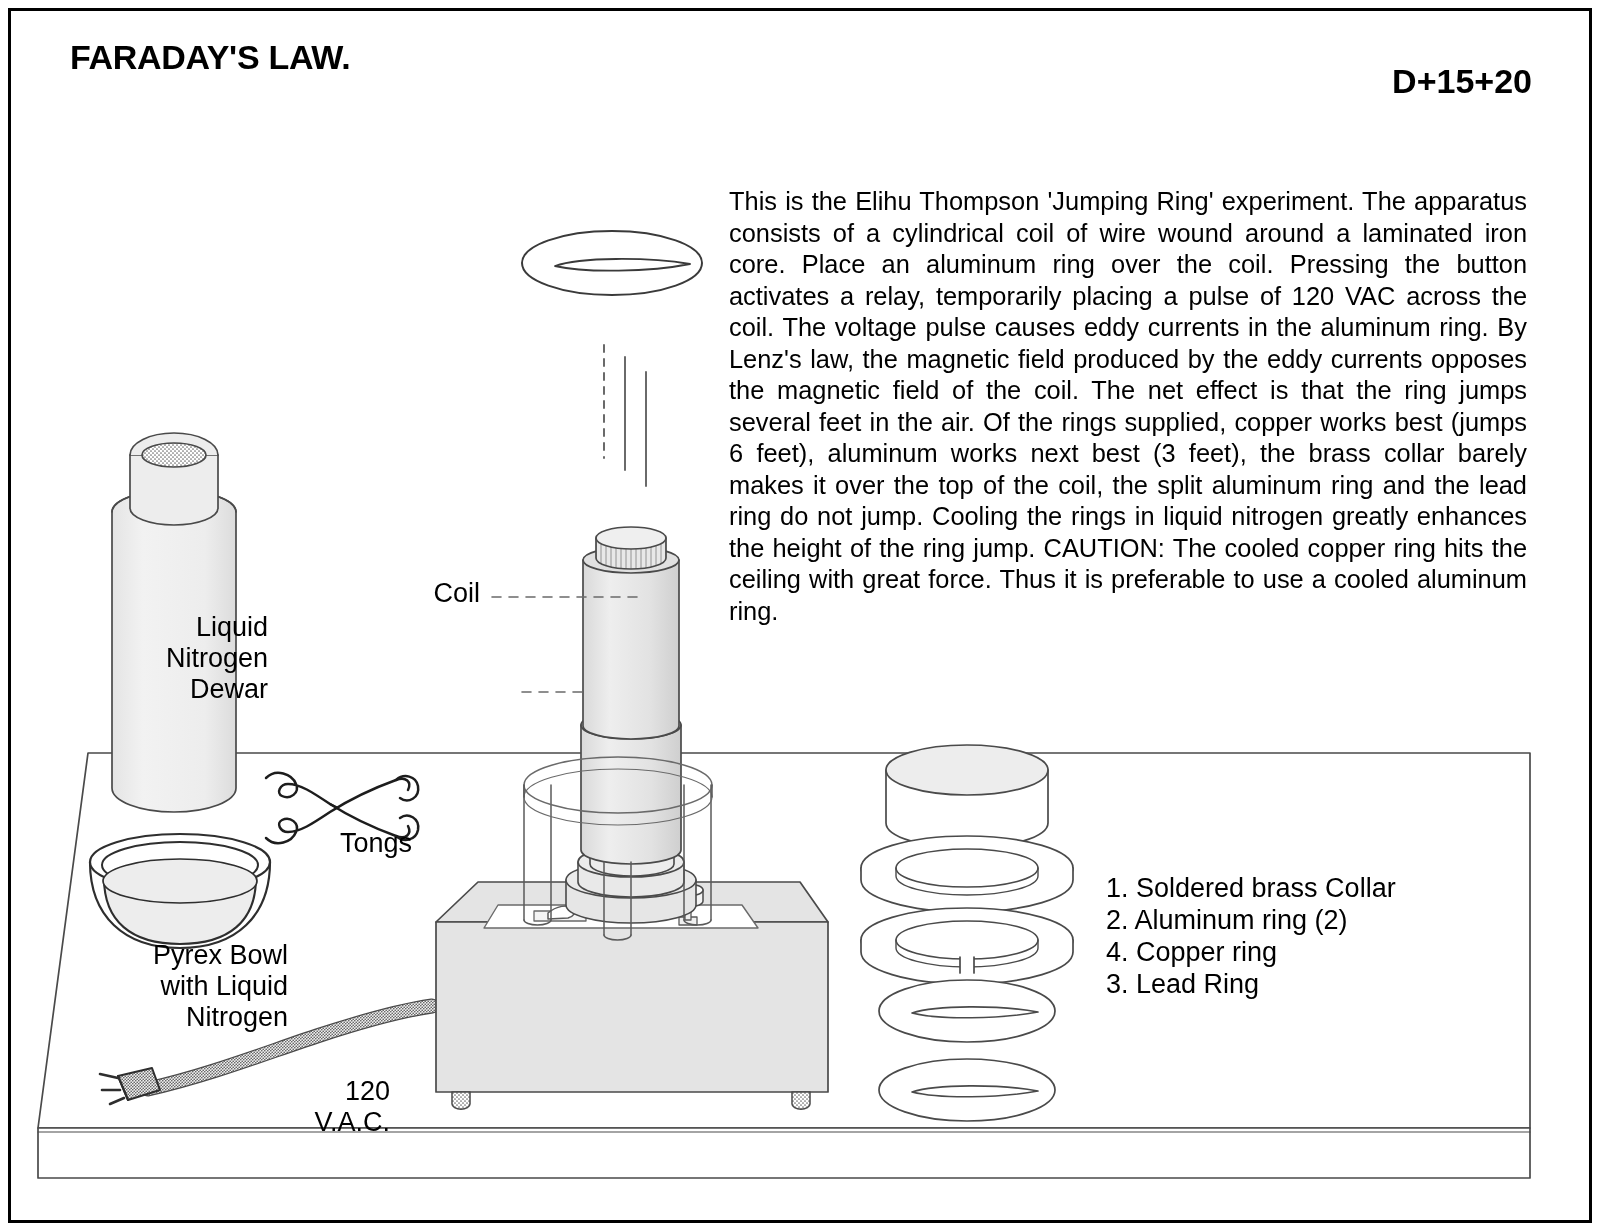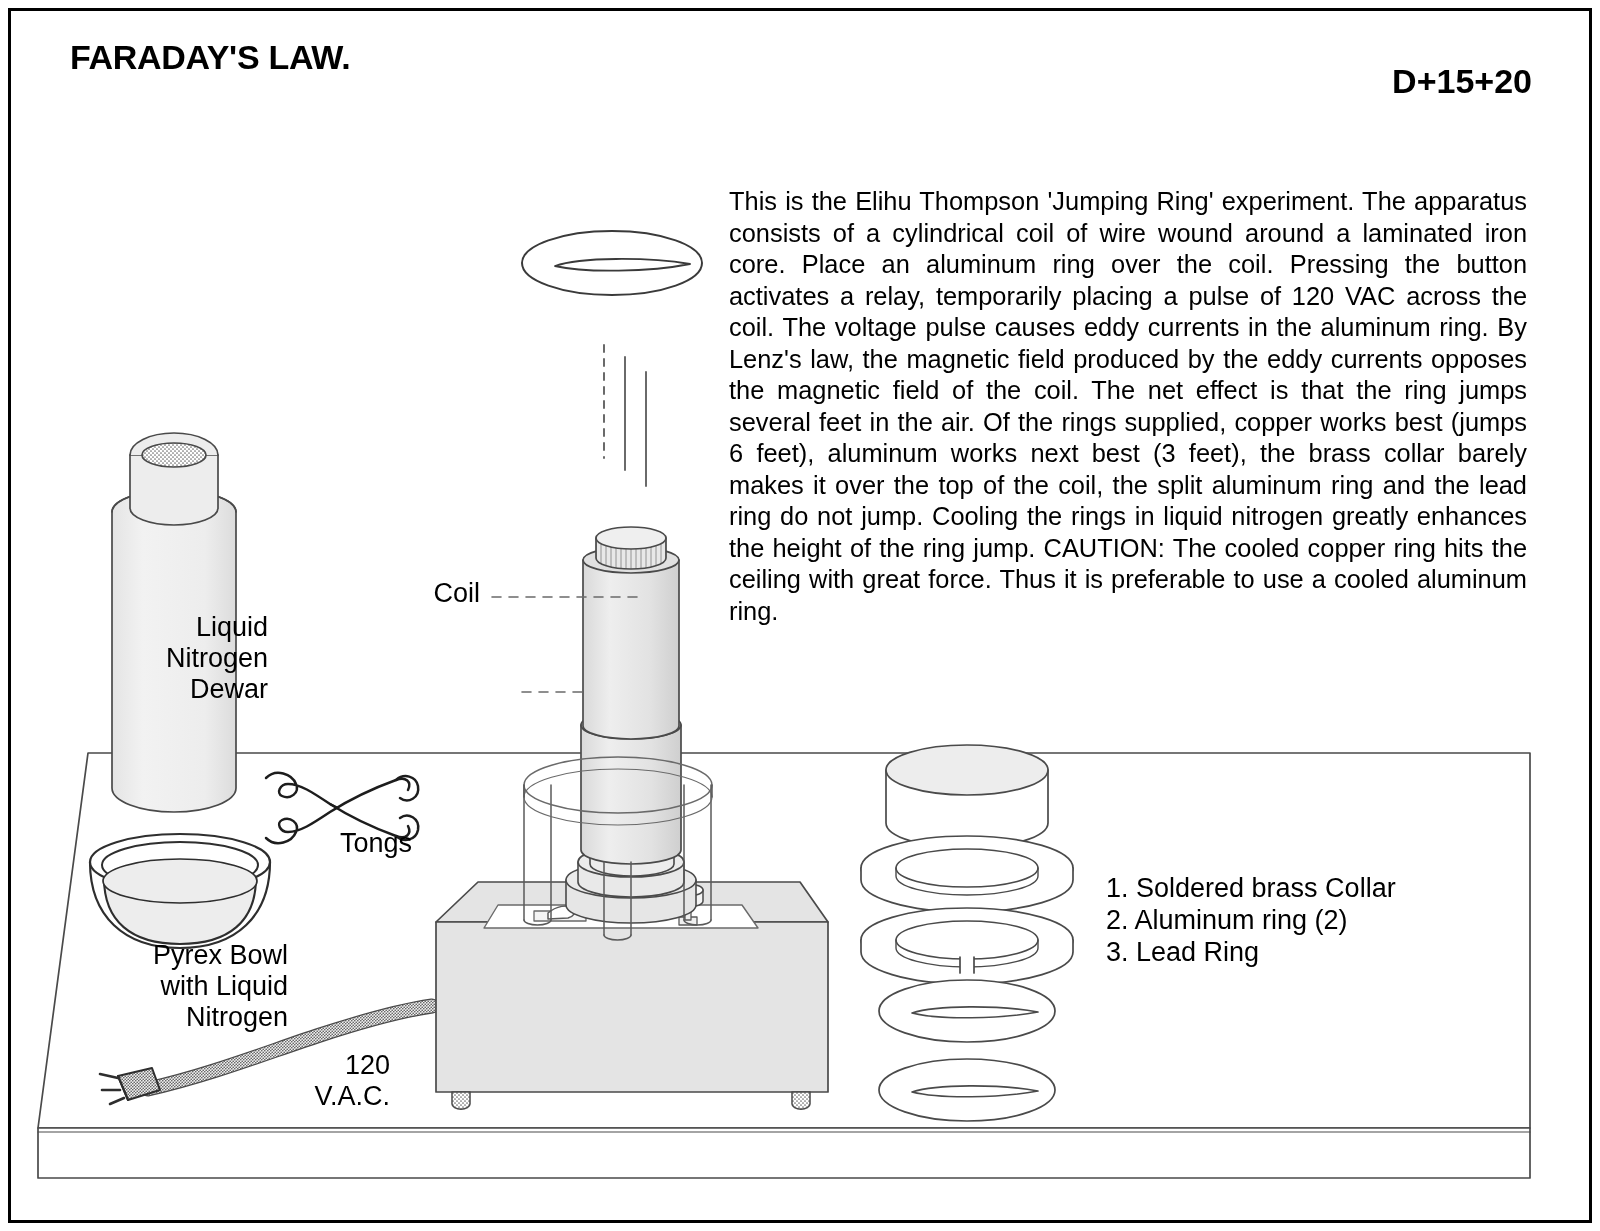--- a/index.html
+++ b/index.html
@@ -71,21 +71,21 @@
   .lbl {
     position: absolute;
     font-size: 27px;
     line-height: 31px;
     text-align: right;
     white-space: pre;
   }
   #lbl-dewar   { left: 88px;  top: 612px; width: 180px; }
   #lbl-tongs   { left: 262px; top: 828px; width: 150px; }
   #lbl-bowl    { left: 68px;  top: 940px; width: 220px; }
-  #lbl-vac     { left: 250px; top: 1050px; width: 140px; }
+  #lbl-vac     { left: 250px; top: 1076px; width: 140px; }
   #lbl-coil    { left: 370px; top: 578px; width: 110px; text-align: right; }
   #lbl-plexi   { left: 320px; top: 665px; width: 200px; text-align: right; }
   #rings-head {
     position: absolute;
     left: 1106px; top: 813px;
     font-size: 27px;
     white-space: nowrap;
   }
   #rings-list {
     position: absolute;
@@ -317,16 +317,17 @@
   <div class="lbl" id="lbl-bowl">Pyrex Bowl
 with Liquid
 Nitrogen</div>
   <div class="lbl" id="lbl-vac">120
 V.A.C.</div>
   <div class="lbl" id="lbl-coil">Coil</div>
 
   <div id="rings-list">
     <div>1. Soldered brass Collar</div>
     <div>2. Aluminum ring (2)</div>
+    <div>4. Copper ring</div>
     <div>3. Lead Ring</div>
   </div>
 
 </div>
 
 </body></html>

